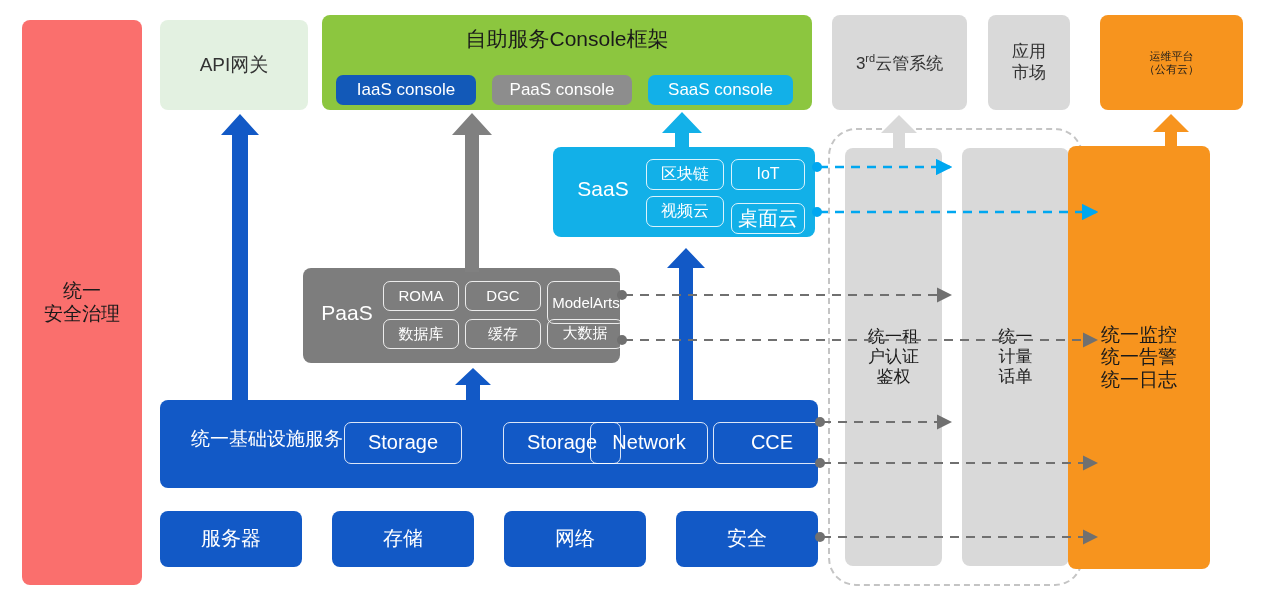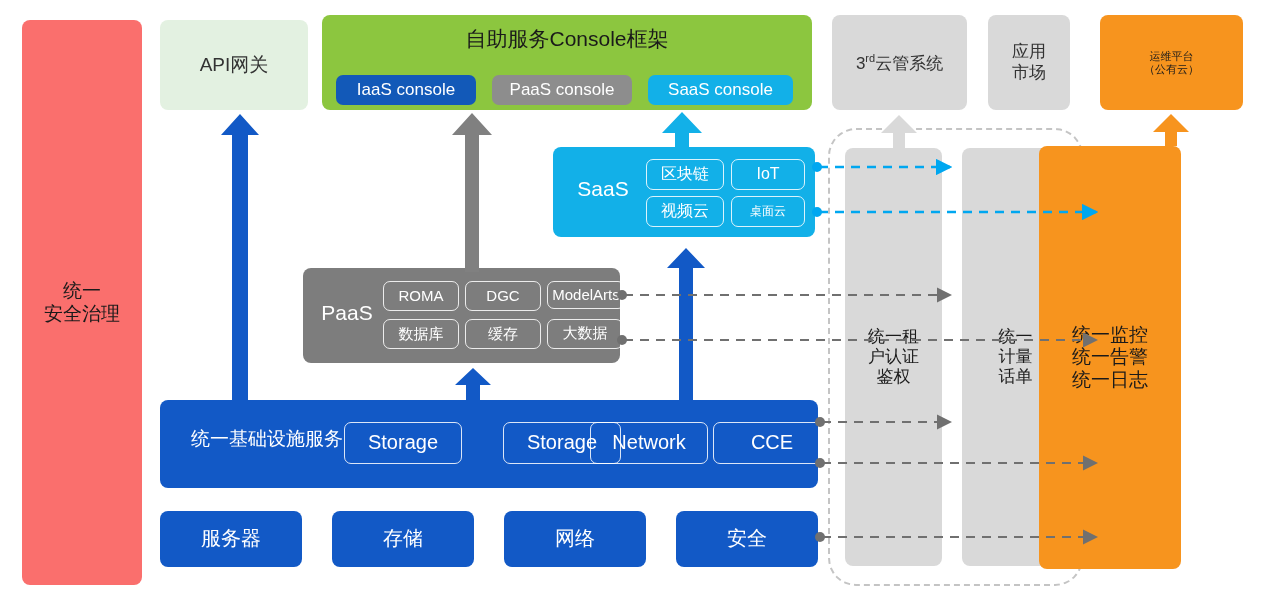--- a/index.html
+++ b/index.html
@@ -59,34 +59,34 @@
     <div style="position:absolute;left:10px;top:30px;width:80px;text-align:center;font-size:21px;color:#fff;">SaaS</div>
     <div class="chip outline" style="left:93px;top:12px;width:78px;height:31px;font-size:16px;">
       <span>区块链</span>
     </div>
     <div class="chip outline" style="left:178px;top:12px;width:74px;height:31px;font-size:16px;">
       <span>IoT</span>
     </div>
     <div class="chip outline" style="left:93px;top:49px;width:78px;height:31px;font-size:16px;">
       <span>视频云</span>
     </div>
-    <div class="chip outline" style="left:178px;top:49px;width:74px;height:31px;font-size:12px;">
+    <div class="chip outline" style="left:178px;top:56px;width:74px;height:31px;font-size:20px;">
       <span>桌面云</span>
     </div>
   </div>
 
   <div class="box rnd" style="left:303px;top:268px;width:317px;height:95px;background:#7d7d7d;display:block;">
     <div style="position:absolute;left:8px;top:33px;width:72px;text-align:center;font-size:21px;color:#fff;">PaaS</div>
     <div class="chip outline" style="left:80px;top:13px;width:76px;height:30px;font-size:15px;">
       <span>ROMA</span>
     </div>
     <div class="chip outline" style="left:162px;top:13px;width:76px;height:30px;font-size:15px;">
       <span>DGC</span>
     </div>
-    <div class="chip outline" style="left:244px;top:13px;width:78px;height:28px;font-size:15px;">
+    <div class="chip outline" style="left:244px;top:13px;width:78px;height:43px;font-size:15px;">
       <span>ModelArts</span>
     </div>
     <div class="chip outline" style="left:80px;top:51px;width:76px;height:30px;font-size:15px;">
       <span>数据库</span>
     </div>
     <div class="chip outline" style="left:162px;top:51px;width:76px;height:30px;font-size:15px;">
       <span>缓存</span>
     </div>
     <div class="chip outline" style="left:244px;top:51px;width:76px;height:30px;font-size:15px;font-family:Liberation Serif, serif;">
       <span>大数据</span>
@@ -128,21 +128,21 @@
     <span>统一租</span>
     <span>户认证</span>
     <span>鉴权</span>
   </div>
   <div class="box rnd" style="left:962px;top:148px;width:107px;height:418px;background:#d9d9d9;flex-direction:column;font-size:17px;color:#1a1a1a;">
     <span>统一</span>
     <span>计量</span>
     <span>话单</span>
   </div>
 
-  <div class="box rnd" style="left:1039px;top:146px;width:142px;height:423px;background:#f7941e;flex-direction:column;font-size:19px;color:#1a1a1a;">
+  <div class="box rnd" style="left:1068px;top:146px;width:142px;height:423px;background:#f7941e;flex-direction:column;font-size:19px;color:#1a1a1a;">
     <span>统一监控</span>
     <span>统一告警</span>
     <span>统一日志</span>
   </div>
 
   <svg class="overlay" viewBox="0 0 1265 605">
     <defs>
       <marker id="mGray" markerWidth="7" markerHeight="7" refX="6" refY="3.5" orient="auto">
         <path d="M0,0 L7,3.5 L0,7 z" fill="#707070"></path>
       </marker>

